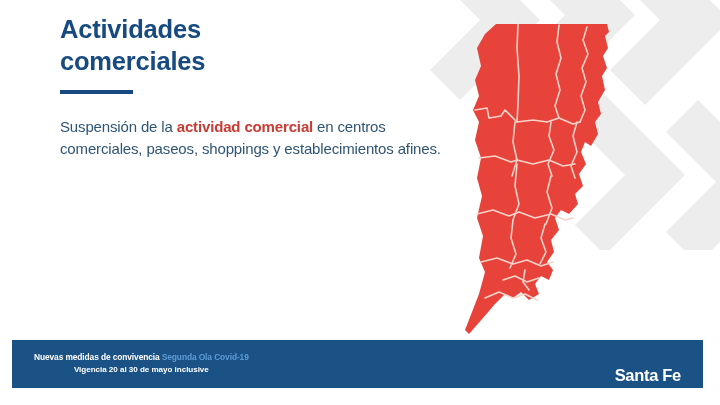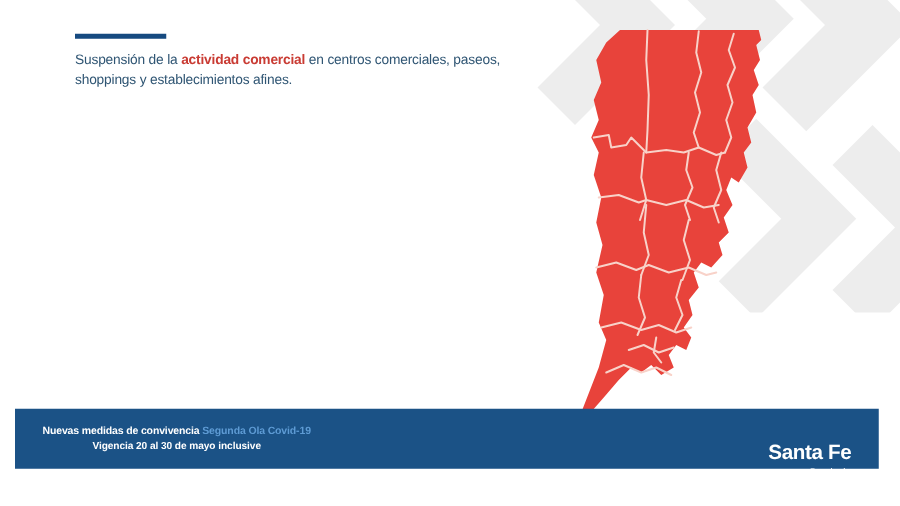--- a/index.html
+++ b/index.html
@@ -46,35 +46,35 @@
     color:#164A80;
     letter-spacing:-0.2px;
     margin:0;
   }
   .title-rule{
     margin-top:13px;
     width:73px;height:4px;
     background:#164A80;
   }
   .body-text{
-    margin-top:10px;
-    font-size:11px;
+    margin-top:22px;
+    font-size:15px;
     line-height:1.45;
     color:#2F5573;
     letter-spacing:-0.15px;
   }
   .body-text b{
     color:#C93B33;
     font-weight:bold;
   }
 
   
   .footer{
     position:absolute;
-    left:12px;top:327px;
+    left:12px;top:340px;
     width:691px;height:48px;
     background:#1B5286;
     display:flex;
     align-items:center;
     justify-content:space-between;
     box-sizing:border-box;
     padding:0 18px 0 22px;
     gap:12px;
   }
   .footer-left{
@@ -166,20 +166,24 @@
           <path d="M70 252 L68 264 L74 272"></path>
           <path d="M48 262 L60 258 L72 264 L84 260"></path>
 
           <path d="M30 280 L44 274 L58 280 L70 276 L82 282"></path>
         </g>
       </g>
     </svg>
   </div>
 
   <div class="content">
+    <h1 class="title">
+      <span>Actividades</span><br>
+      <span>comerciales</span>
+    </h1>
     <div class="title-rule"></div>
 
     <p class="body-text">
       <span>Suspensión de la </span><b>actividad comercial</b><span> en centros comerciales, paseos, shoppings y establecimientos afines.</span>
     </p>
   </div>
 
   <div class="footer">
     <div class="footer-left">
       <div class="footer-line1">

